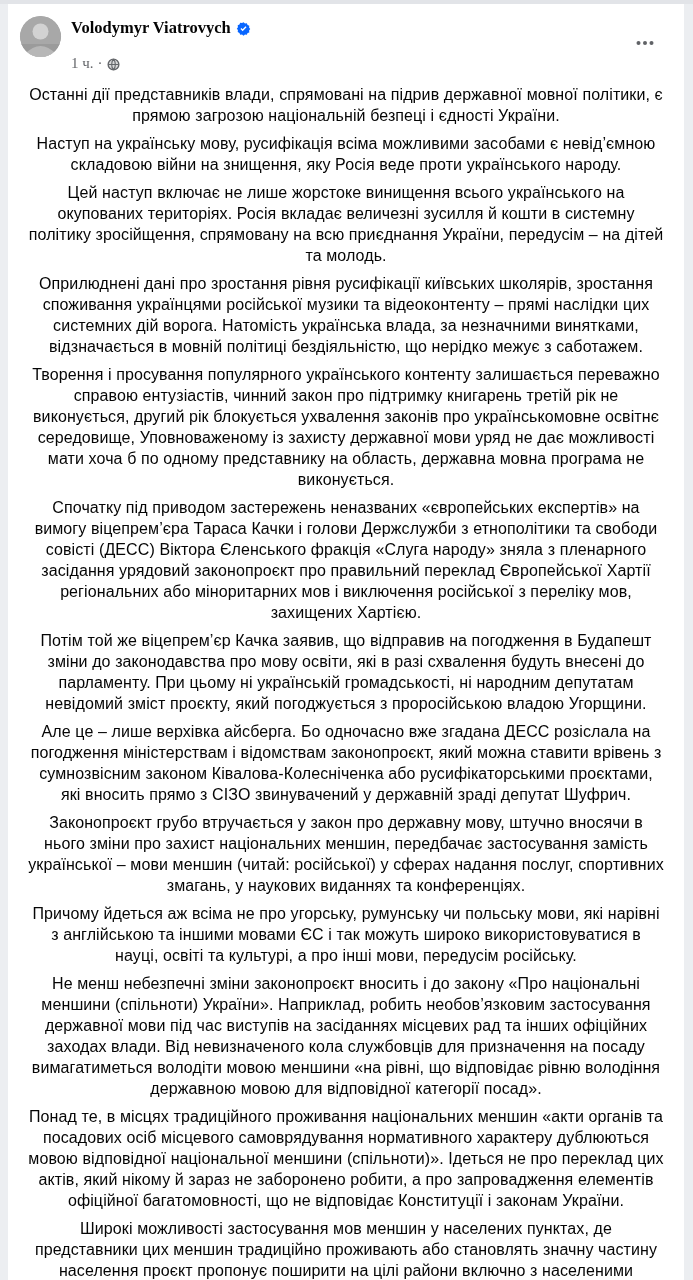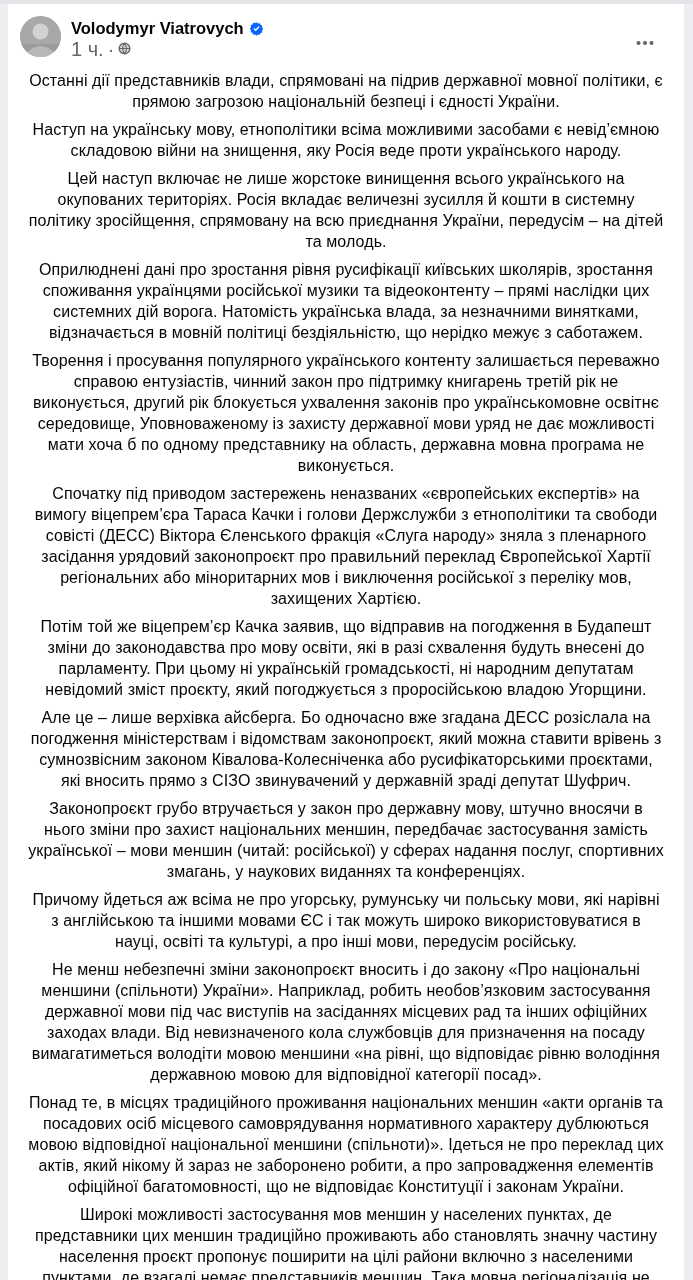--- a/index.html
+++ b/index.html
@@ -23,20 +23,21 @@
     min-height: 1276px;
     background: #ffffff;
     padding: 12px 18px 16px 12px;
   }
   
   .post-header {
     display: flex;
     align-items: flex-start;
     position: relative;
     padding-bottom: 12px;
+    font-family: Liberation Serif, serif;
   }
   .avatar {
     width: 41px; height: 41px;
     border-radius: 50%;
     overflow: hidden;
     flex: 0 0 41px;
     background: radial-gradient(circle at 45% 35%, #d8d8d8 0%, #b9b9b9 45%, #8f8f8f 100%);
     position: relative;
     cursor: pointer;
     box-shadow: inset 0 0 0 1px rgba(0,0,0,.08);
@@ -46,24 +47,24 @@
   .author-row { display: flex; align-items: center; gap: 5px; }
   .author-name {
     font-size: 16.5px;
     font-weight: 700;
     color: #050505;
     line-height: 20px;
     cursor: pointer;
   }
   .verified-badge { width: 15px; height: 15px; display: inline-block; margin-top: 1px; }
   .meta-row {
-    display: flex; gap: 4px;
-    margin-top: 3px;
+    display: flex; align-items: center; gap: 4px;
+    margin-top: 17px;
     color: #65676b;
-    font-size: 20px;
+    font-size: 15px;
     line-height: 17px;
   }
   .meta-time { cursor: pointer; }
   .meta-sep { color: #65676b; }
   .globe-icon { width: 13px; height: 13px; display: inline-block; margin-top: 1px; }
   .menu-button {
     position: absolute;
     right: 4px; top: 10px;
     width: 34px; height: 34px;
     border: none; background: transparent;
@@ -124,21 +125,21 @@
       <svg width="20" height="20" viewBox="0 0 20 20">
         <circle cx="3.5" cy="10" r="2" fill="#606266"></circle>
         <circle cx="10" cy="10" r="2" fill="#606266"></circle>
         <circle cx="16.5" cy="10" r="2" fill="#606266"></circle>
       </svg>
     </button>
   </div>
 
   <div class="post-body">
     <p>Останні дії представників влади, спрямовані на підрив державної мовної політики, є прямою загрозою національній безпеці і єдності України.</p>
-    <p>Наступ на українську мову, етнополітики всіма можливими засобами є невід’ємною складовою війни на знищення, яку Росія веде проти українського народу.</p>
+    <p>Наступ на українську мову, русифікація всіма можливими засобами є невід’ємною складовою війни на знищення, яку Росія веде проти українського народу.</p>
     <p>Цей наступ включає не лише жорстоке винищення всього українського на окупованих територіях. Росія вкладає величезні зусилля й кошти в системну політику зросійщення, спрямовану на всю приєднання України, передусім – на дітей та молодь.</p>
     <p>Оприлюднені дані про зростання рівня русифікації київських школярів, зростання споживання українцями російської музики та відеоконтенту – прямі наслідки цих системних дій ворога. Натомість українська влада, за незначними винятками, відзначається в мовній політиці бездіяльністю, що нерідко межує з саботажем.</p>
     <p>Творення і просування популярного українського контенту залишається переважно справою ентузіастів, чинний закон про підтримку книгарень третій рік не виконується, другий рік блокується ухвалення законів про українськомовне освітнє середовище, Уповноваженому із захисту державної мови уряд не дає можливості мати хоча б по одному представнику на область, державна мовна програма не виконується.</p>
     <p>Спочатку під приводом застережень неназваних «європейських експертів» на вимогу віцепрем’єра Тараса Качки і голови Держслужби з етнополітики та свободи совісті (ДЕСС) Віктора Єленського фракція «Слуга народу» зняла з пленарного засідання урядовий законопроєкт про правильний переклад Європейської Хартії регіональних або міноритарних мов і виключення російської з переліку мов, захищених Хартією.</p>
     <p>Потім той же віцепрем’єр Качка заявив, що відправив на погодження в Будапешт зміни до законодавства про мову освіти, які в разі схвалення будуть внесені до парламенту. При цьому ні українській громадськості, ні народним депутатам невідомий зміст проєкту, який погоджується з проросійською владою Угорщини.</p>
     <p>Але це – лише верхівка айсберга. Бо одночасно вже згадана ДЕСС розіслала на погодження міністерствам і відомствам законопроєкт, який можна ставити врівень з сумнозвісним законом Ківалова-Колесніченка або русифікаторськими проєктами, які вносить прямо з СІЗО звинувачений у державній зраді депутат Шуфрич.</p>
     <p>Законопроєкт грубо втручається у закон про державну мову, штучно вносячи в нього зміни про захист національних меншин, передбачає застосування замість української – мови меншин (читай: російської) у сферах надання послуг, спортивних змагань, у наукових виданнях та конференціях.</p>
     <p>Причому йдеться аж всіма не про угорську, румунську чи польську мови, які нарівні з англійською та іншими мовами ЄС і так можуть широко використовуватися в науці, освіті та культурі, а про інші мови, передусім російську.</p>
     <p>Не менш небезпечні зміни законопроєкт вносить і до закону «Про національні меншини (спільноти) України». Наприклад, робить необов’язковим застосування державної мови під час виступів на засіданнях місцевих рад та інших офіційних заходах влади. Від невизначеного кола службовців для призначення на посаду вимагатиметься володіти мовою меншини «на рівні, що відповідає рівню володіння державною мовою для відповідної категорії посад».</p>
     <p>Понад те, в місцях традиційного проживання національних меншин «акти органів та посадових осіб місцевого самоврядування нормативного характеру дублюються мовою відповідної національної меншини (спільноти)». Ідеться не про переклад цих актів, який нікому й зараз не заборонено робити, а про запровадження елементів офіційної багатомовності, що не відповідає Конституції і законам України.</p>

